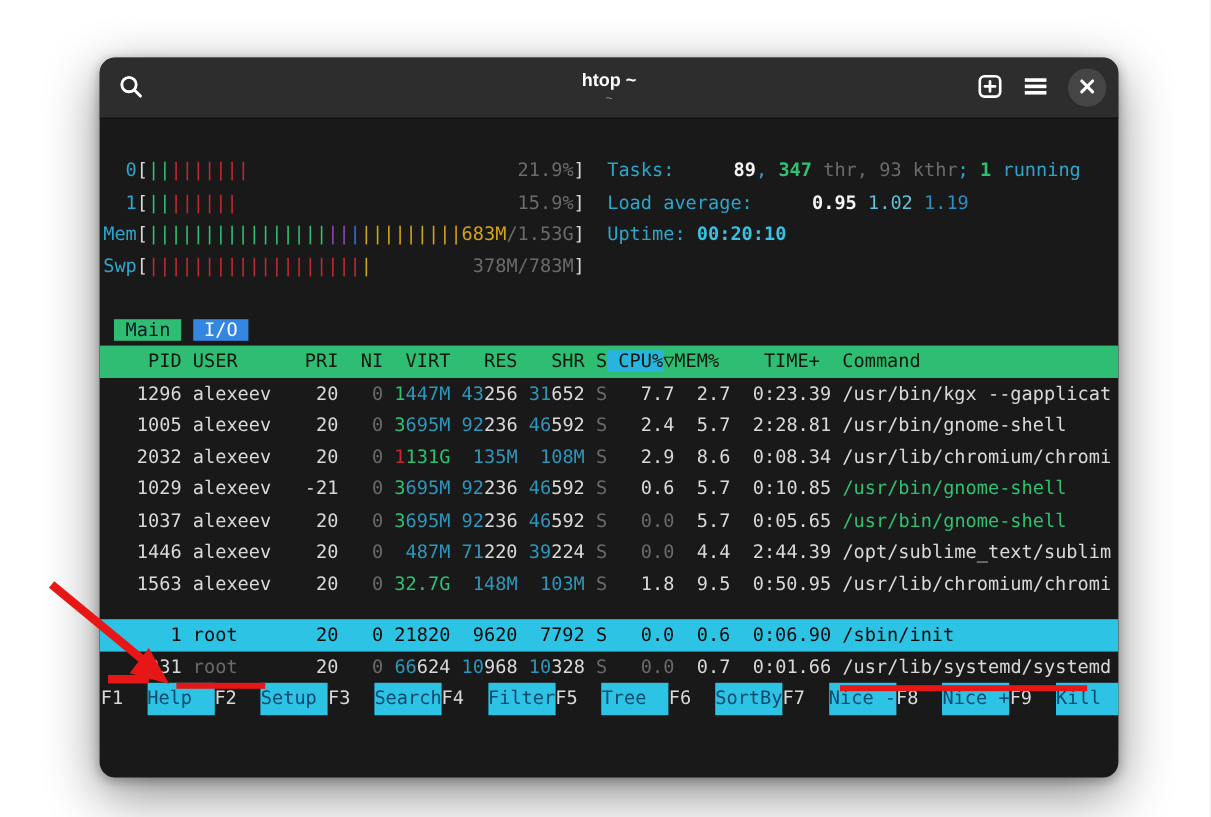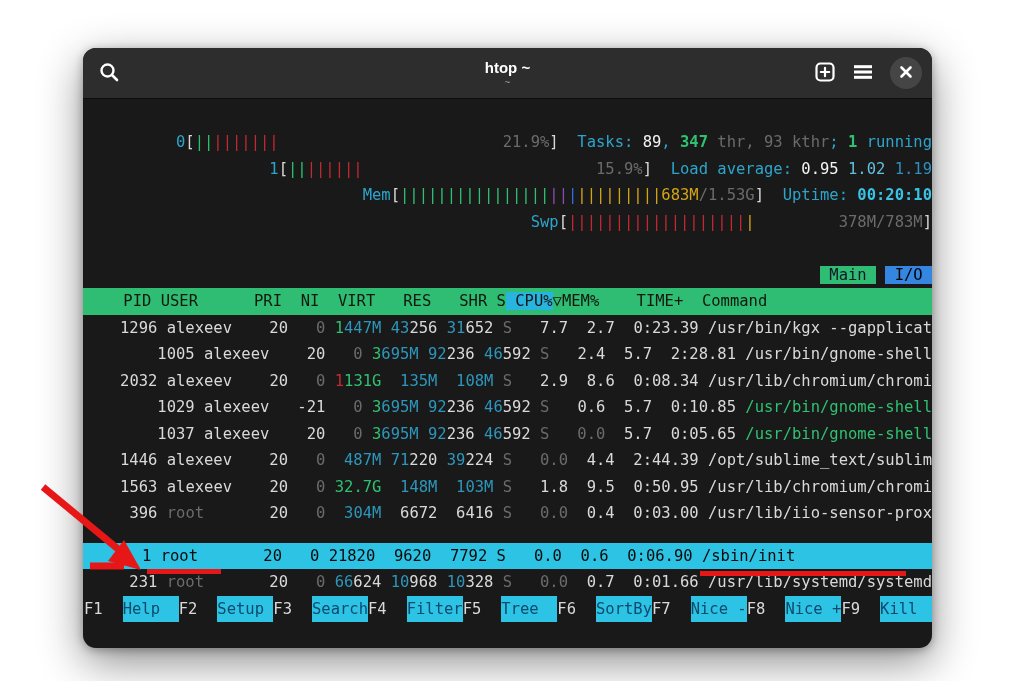--- a/index.html
+++ b/index.html
@@ -1,52 +1,52 @@
 <!DOCTYPE html>
 <html style="--term_bg: #191919; --chrome_bg: #2d2d2d; --fg: #d9d9d9; --white_bold: #f4f4f4; --dim: #6b6b6b; --cyan_text: #2da5cb; --cyan_num: #2d96bb; --cyan_bold: #38c2e6; --green_text: #2fc071; --green_bg: #2ebd72; --blue_bg: #3486e1; --cyan_bg: #2cc3e4; --sort_bg: #29b4e0; --red: #c22a31; --yellow: #d3a416; --purple: #8c4cad; --blue_bar: #2e6fde; --load5: #5fc0dd; --load15: #2d8fc0; --annot: #e81717;"><head>
 <meta charset="utf-8">
 <style>
   html,body{margin:0;padding:0;}
   .stage{position:relative;width:1009px;height:681px;background:#ffffff;overflow:hidden;
-         font-family:"Liberation Sans", sans-serif;text-align:right;}
+         font-family:"Liberation Sans", sans-serif;}
   .window{position:absolute;left:83px;top:48px;width:849px;height:600px;
           border-radius:13px;background:var(--term_bg);
           box-shadow:0 14px 44px rgba(0,0,0,.45), 0 2px 10px rgba(0,0,0,.30);
           overflow:hidden;}
   .titlebar{height:50px;background:var(--chrome_bg);display:flex;align-items:center;
             position:relative;border-bottom:1px solid #0d0d0d;}
   .tb-left{position:absolute;left:14px;top:0;height:50px;display:flex;align-items:center;}
   .tb-center{position:absolute;left:0;right:0;top:0;height:50px;display:flex;flex-direction:column;
              align-items:center;justify-content:center;pointer-events:none;}
   .tb-title{color:#ffffff;font-weight:bold;font-size:15px;line-height:17px;}
   .tb-subtitle{color:#9a9a9a;font-size:10px;line-height:11px;margin-top:1px;}
   .tb-right{position:absolute;right:10px;top:0;height:50px;display:flex;align-items:center;gap:16px;}
   .tb-btn{background:none;border:none;padding:0;margin:0;cursor:pointer;display:flex;
           align-items:center;justify-content:center;}
   .close-btn{width:32px;height:32px;border-radius:16px;background:#454545;}
   
   .term{position:relative;padding:30px 0 0 0;font-family:"DejaVu Sans Mono", monospace;
         font-size:15.5px;color:var(--fg);}
   .line{white-space:pre;line-height:26.5px;height:26.5px;padding-left:3px;}
   .c-w{color:var(--fg);}
-  .c-wb{color:var(--white_bold);font-weight:normal;}
+  .c-wb{color:var(--white_bold);font-weight:bold;margin-left:40px;}
   .c-g{color:var(--dim);}
   .c-cy{color:var(--cyan_num);}
   .c-cyl{color:var(--cyan_text);}
   .c-cyb{color:var(--cyan_bold);font-weight:bold;}
   .c-gn{color:var(--green_text);}
   .c-gnb{color:var(--green_text);font-weight:bold;}
   .c-rd{color:var(--red);}
   .c-yl{color:var(--yellow);}
   .c-pu{color:var(--purple);}
   .c-bl{color:var(--blue_bar);}
   .c-l5{color:var(--load5);}
   .c-l15{color:var(--load15);}
   .tab-main{background:var(--green_bg);color:#0f172a;}
-  .tab-io{background:var(--blue_bg);color:#000000;}
+  .tab-io{background:var(--blue_bg);color:#ffffff;}
   .header-line{background:var(--green_bg);color:#101810;}
   .header-line .c-hs{background:var(--sort_bg);}
   .row-selected{background:var(--cyan_bg);margin-top:16px;}
   .row-selected span{color:#0b0b0b !important;}
   .fkey-line{display:flex;padding-left:1px;height:26.5px;line-height:26.5px;
              font-family:"DejaVu Sans Mono", monospace;white-space:pre;}
   .fk-key{color:var(--fg);}
   .fk-label{background:var(--cyan_bg);color:#0c4a6e;margin-left:20px;}
   .fk-grow{flex:1;}
   .annot{position:absolute;left:0;top:0;width:1009px;height:681px;pointer-events:none;}
@@ -113,21 +113,20 @@
       <div class="line" id="tabs-line"><span> </span><span class="tab-main"> Main </span><span> </span><span class="tab-io"> I/O </span></div>
       <div class="line header-line" id="header-line"><span>    PID USER      PRI  NI  VIRT   RES   SHR S</span><span class="c-hs"> CPU%</span><span>▽MEM%    TIME+  Command                   </span></div>
       <div id="rows">
           <div class="line"><span class="c-w">   1296 alexeev    20</span><span class="c-g">   0</span><span class="c-w"> </span><span class="c-gn">1</span><span class="c-cy">447M</span><span class="c-w"> </span><span class="c-cy">43</span><span class="c-w">256</span><span class="c-w"> </span><span class="c-cy">31</span><span class="c-w">652</span><span class="c-g"> S</span><span class="c-w">   7.7  2.7  0:23.39 </span><span class="c-w">/usr/bin/kgx --gapplicat</span></div>
           <div class="line"><span class="c-w">   1005 alexeev    20</span><span class="c-g">   0</span><span class="c-w"> </span><span class="c-gn">3</span><span class="c-cy">695M</span><span class="c-w"> </span><span class="c-cy">92</span><span class="c-w">236</span><span class="c-w"> </span><span class="c-cy">46</span><span class="c-w">592</span><span class="c-g"> S</span><span class="c-w">   2.4  5.7  2:28.81 </span><span class="c-w">/usr/bin/gnome-shell</span></div>
           <div class="line"><span class="c-w">   2032 alexeev    20</span><span class="c-g">   0</span><span class="c-w"> </span><span class="c-rd">1</span><span class="c-gn">131G</span><span class="c-w">  </span><span class="c-cy">135M</span><span class="c-w">  </span><span class="c-cy">108M</span><span class="c-g"> S</span><span class="c-w">   2.9  8.6  0:08.34 </span><span class="c-w">/usr/lib/chromium/chromi</span></div>
           <div class="line"><span class="c-w">   1029 alexeev   -21</span><span class="c-g">   0</span><span class="c-w"> </span><span class="c-gn">3</span><span class="c-cy">695M</span><span class="c-w"> </span><span class="c-cy">92</span><span class="c-w">236</span><span class="c-w"> </span><span class="c-cy">46</span><span class="c-w">592</span><span class="c-g"> S</span><span class="c-w">   0.6  5.7  0:10.85 </span><span class="c-gn">/usr/bin/gnome-shell</span></div>
           <div class="line"><span class="c-w">   1037 alexeev    20</span><span class="c-g">   0</span><span class="c-w"> </span><span class="c-gn">3</span><span class="c-cy">695M</span><span class="c-w"> </span><span class="c-cy">92</span><span class="c-w">236</span><span class="c-w"> </span><span class="c-cy">46</span><span class="c-w">592</span><span class="c-g"> S</span><span class="c-g">   0.0</span><span class="c-w">  5.7  0:05.65 </span><span class="c-gn">/usr/bin/gnome-shell</span></div>
           <div class="line"><span class="c-w">   1446 alexeev    20</span><span class="c-g">   0</span><span class="c-w">  </span><span class="c-cy">487M</span><span class="c-w"> </span><span class="c-cy">71</span><span class="c-w">220</span><span class="c-w"> </span><span class="c-cy">39</span><span class="c-w">224</span><span class="c-g"> S</span><span class="c-g">   0.0</span><span class="c-w">  4.4  2:44.39 </span><span class="c-w">/opt/sublime_text/sublim</span></div>
           <div class="line"><span class="c-w">   1563 alexeev    20</span><span class="c-g">   0</span><span class="c-w"> </span><span class="c-gn">32.7G</span><span class="c-w">  </span><span class="c-cy">148M</span><span class="c-w">  </span><span class="c-cy">103M</span><span class="c-g"> S</span><span class="c-w">   1.8  9.5  0:50.95 </span><span class="c-w">/usr/lib/chromium/chromi</span></div>
-          <div class="line"><span class="c-w">    396 </span><span class="c-g">root     </span><span class="c-w">  20</span><span class="c-g">   0</span><span class="c-w">  </span><span class="c-cy">304M</span><span class="c-w">  6672  6416</span><span class="c-g"> S</span><span class="c-g">   0.0</span><span class="c-w">  0.4  0:03.00 </span><span class="c-w">/usr/lib/iio-sensor-prox</span></div>
           <div class="line row-selected"><span class="c-w">      1 root       20   0 21820  9620  7792 S   0.0  0.6  0:06.90 /sbin/init               </span></div>
           <div class="line"><span class="c-w">    231 </span><span class="c-g">root     </span><span class="c-w">  20</span><span class="c-g">   0</span><span class="c-w"> </span><span class="c-cy">66</span><span class="c-w">624</span><span class="c-w"> </span><span class="c-cy">10</span><span class="c-w">968</span><span class="c-w"> </span><span class="c-cy">10</span><span class="c-w">328</span><span class="c-g"> S</span><span class="c-g">   0.0</span><span class="c-w">  0.7  0:01.66 </span><span class="c-w">/usr/lib/systemd/systemd</span></div>
         </div>
       <div class="fkey-line" id="fkeys"><span class="fk-key">F1</span><span class="fk-label">Help  </span><span class="fk-key">F2</span><span class="fk-label">Setup </span><span class="fk-key">F3</span><span class="fk-label">Search</span><span class="fk-key">F4</span><span class="fk-label">Filter</span><span class="fk-key">F5</span><span class="fk-label">Tree  </span><span class="fk-key">F6</span><span class="fk-label">SortBy</span><span class="fk-key">F7</span><span class="fk-label">Nice -</span><span class="fk-key">F8</span><span class="fk-label">Nice +</span><span class="fk-key">F9</span><span class="fk-label">Kill  </span><span class="fk-key">F10</span><span class="fk-label fk-grow">Quit  </span></div>
     </div>
 
   </div>
 
   <svg class="annot" viewBox="0 0 1009 681">
     <g>

